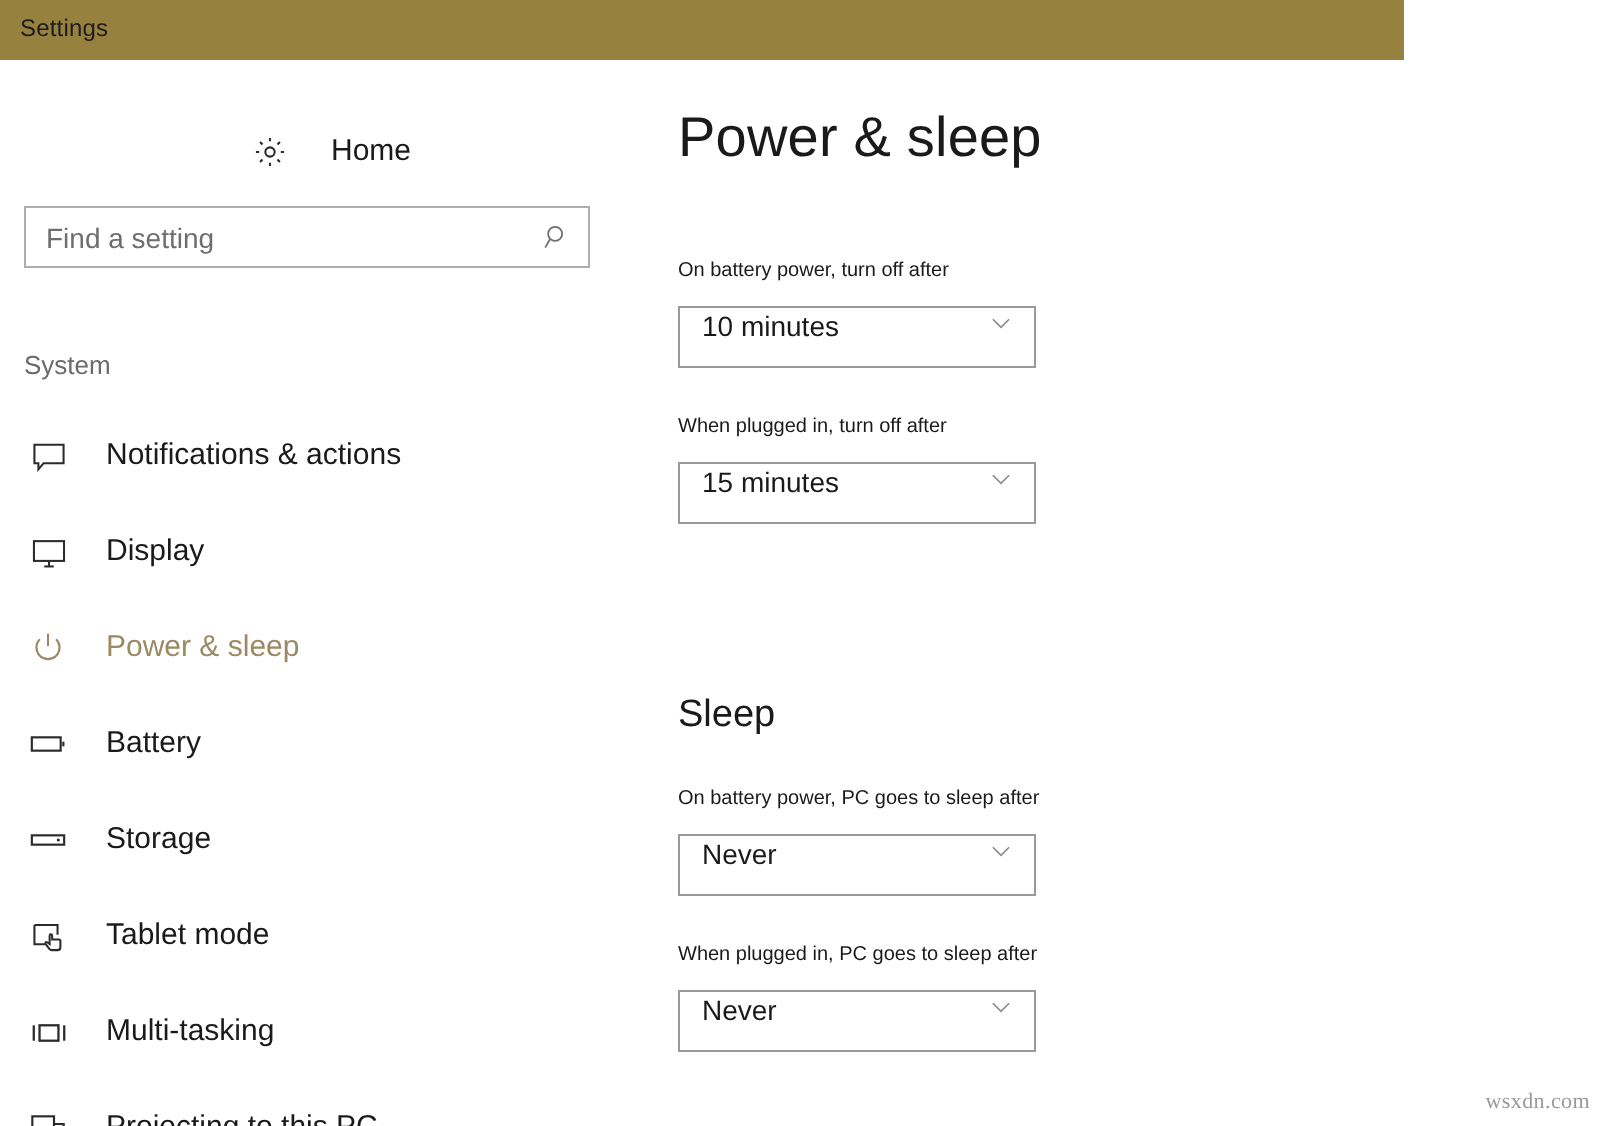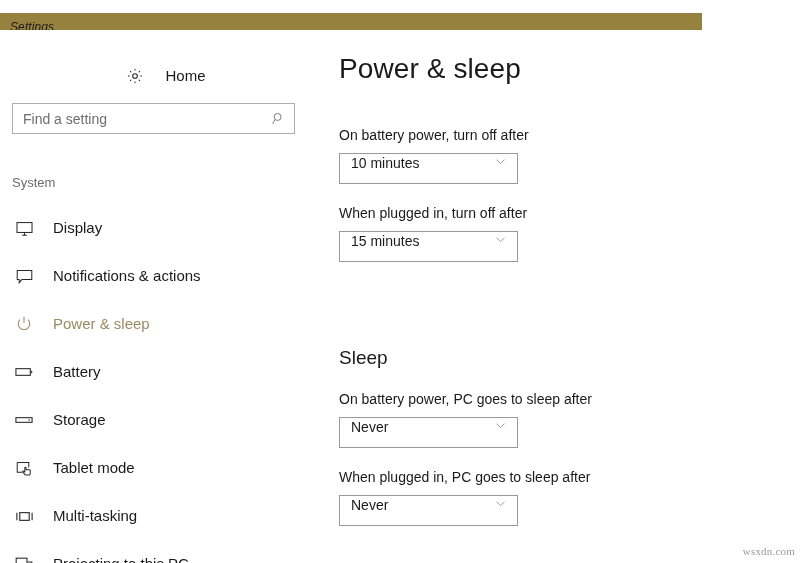--- a/index.html
+++ b/index.html
@@ -13,25 +13,24 @@
     background: #ffffff;
     font-family: "Liberation Sans", sans-serif;
     overflow: hidden;
     position: relative;
     color: #1a1a1a;
   }
 
   
   .titlebar {
     position: absolute;
-    left: 0; top: 13px;
+    left: 0; top: 0;
     width: 702px;
     height: 30px;
     background: #97813f;
-    font-style: italic;
   }
   .titlebar-text {
     position: absolute;
     left: 10px;
     top: 6px;
     font-size: 12px;
     line-height: 16px;
     color: #1c1c1c;
     letter-spacing: 0.1px;
   }
@@ -174,21 +173,21 @@
   }
   .section-title {
     font-size: 19px;
     font-weight: 400;
     line-height: 24px;
     color: #1a1a1a;
     margin: 0 0 0 0;
   }
   .field { margin-top: 20px; }
   .field-label {
-    font-size: 14px;
+    font-size: 10px;
     line-height: 19px;
     color: #1a1a1a;
     margin-bottom: 8px;
   }
   .dropdown {
     width: 179px;
     height: 31px;
     border: 1px solid #9a9a9a;
     background: #ffffff;
     display: flex;
@@ -250,35 +249,35 @@
     </span>
   </div>
 
   <div class="group-label">System</div>
 
   <div class="nav-list">
 
     <div class="nav-item">
       <span class="nav-icon">
         <svg width="19" height="19" viewBox="0 0 24 24" fill="none" stroke="currentColor" stroke-width="1.3">
+          <path d="M2.8 4.3h18.4v11.6H8.6l-3.3 4v-4H2.8z"></path>
+        </svg>
+      </span>
+      <span class="nav-label">Notifications &amp; actions</span>
+    </div>
+
+    <div class="nav-item">
+      <span class="nav-icon">
+        <svg width="19" height="19" viewBox="0 0 24 24" fill="none" stroke="currentColor" stroke-width="1.3">
           <rect x="2.5" y="4.5" width="19" height="12.5"></rect>
           <path d="M9 20.5h6"></path>
             <path d="M12 17v3.5"></path>
         </svg>
       </span>
       <span class="nav-label">Display</span>
-    </div>
-
-    <div class="nav-item">
-      <span class="nav-icon">
-        <svg width="19" height="19" viewBox="0 0 24 24" fill="none" stroke="currentColor" stroke-width="1.3">
-          <path d="M2.8 4.3h18.4v11.6H8.6l-3.3 4v-4H2.8z"></path>
-        </svg>
-      </span>
-      <span class="nav-label">Notifications &amp; actions</span>
     </div>
 
     <div class="nav-item selected">
       <span class="nav-icon">
         <svg width="18" height="18" viewBox="0 0 24 24" fill="none" stroke="currentColor" stroke-width="1.4">
           <path d="M6.6 6.2a7.7 7.7 0 1 0 10.8 0"></path>
           <path d="M12 2.4v8.4"></path>
         </svg>
       </span>
       <span class="nav-label">Power &amp; sleep</span>

